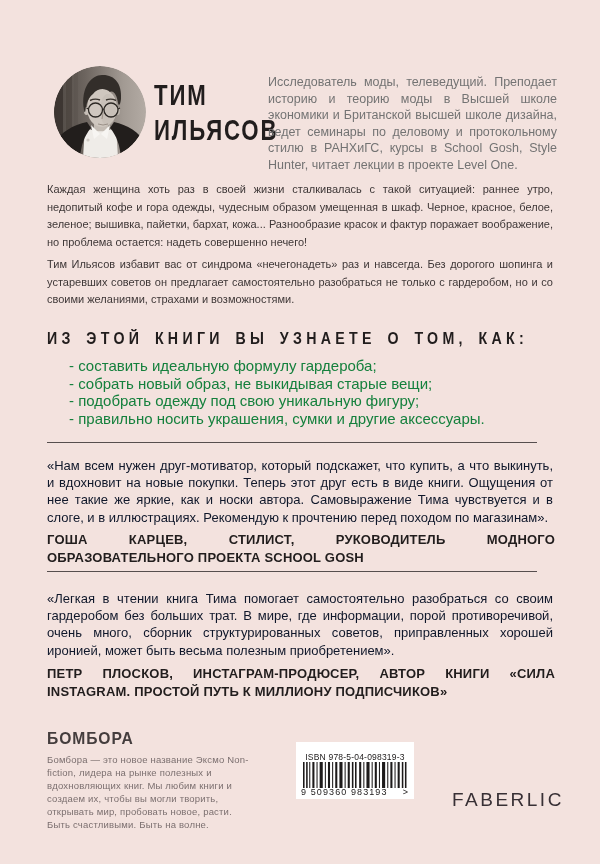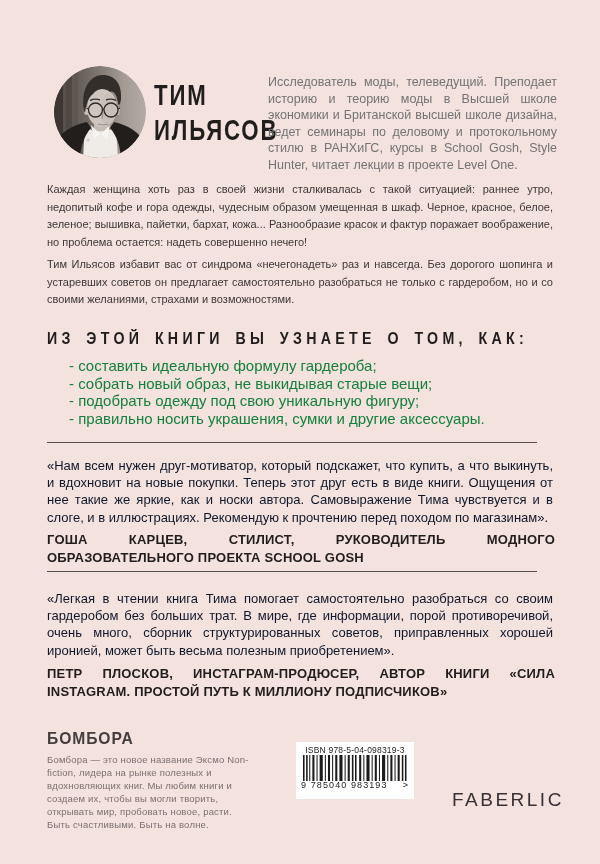--- a/index.html
+++ b/index.html
@@ -84,21 +84,21 @@
   }
   .publisher-text {
     position:absolute; left:47px; top:753px; width:210px;
     font-size:9.5px; line-height:13px; color:#7b6f6f;
     letter-spacing:0.2px;
   }
   .barcode {
     position:absolute; left:296px; top:742px;
     width:118px; height:57px; background:#ffffff;
     padding:3px 4px 2px 4px;
-    display:flex; flex-direction:column; align-items:center;
+    display:flex; flex-direction:column; align-items:center;justify-content:flex-end;
   }
   .isbn {
     font-size:8.5px; color:#1d1a1a; letter-spacing:0.2px;
     line-height:10px; white-space:nowrap;
   }
   .bars { width:104px; height:30px; display:block; }
   .digits {
     width:108px; display:flex; justify-content:space-between;
     font-size:9px; color:#1d1a1a; line-height:9px;
     letter-spacing:1.1px; margin-top:-4px;
@@ -221,20 +221,20 @@
         <rect x="76" y="0" width="3" height="30"></rect>
           <rect x="81" y="0" width="1" height="30"></rect>
         <rect x="84" y="0" width="2" height="30"></rect>
           <rect x="88" y="0" width="1" height="30"></rect>
         <rect x="91" y="0" width="2" height="30"></rect>
         <rect x="95" y="0" width="1.5" height="34"></rect>
           <rect x="98" y="0" width="1.5" height="34"></rect>
       </g>
     </svg>
     <div class="digits">
-      <span>9 785040 983193</span>
+      <span>9 509360 983193</span>
       <span>&gt;</span>
     </div>
   </div>
 
   <div class="brand">FABERLIC</div>
 
 </div>
 
 </body></html>

